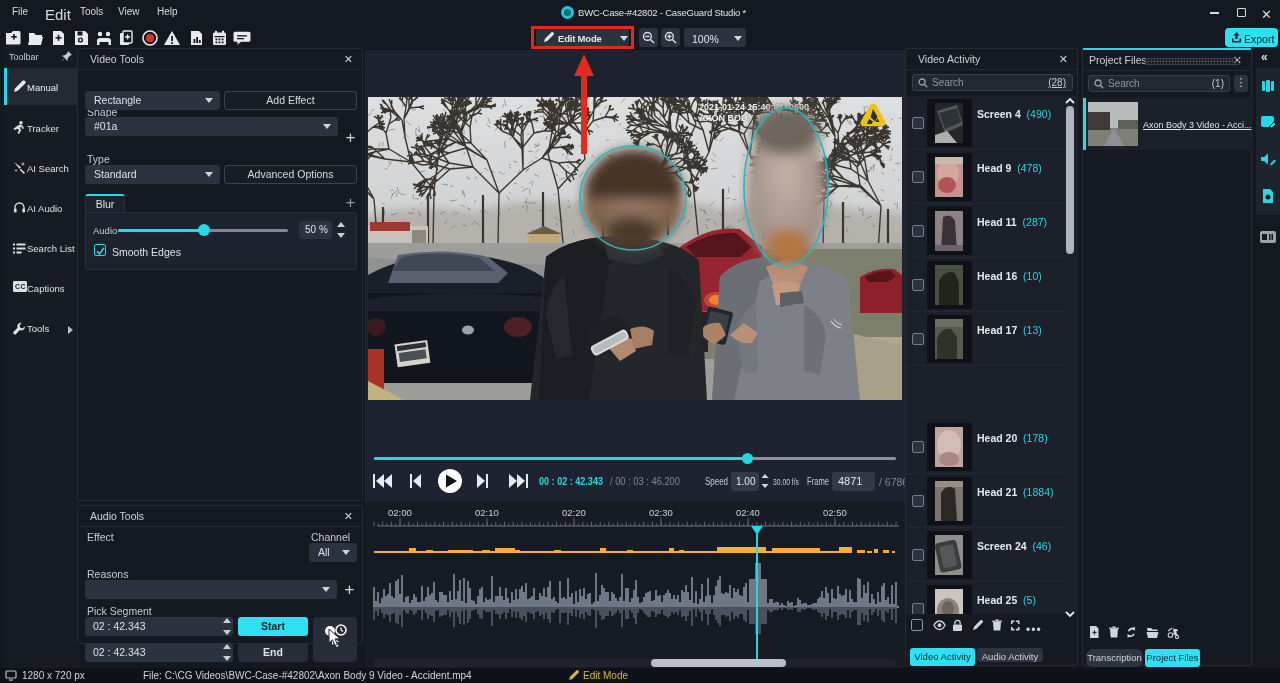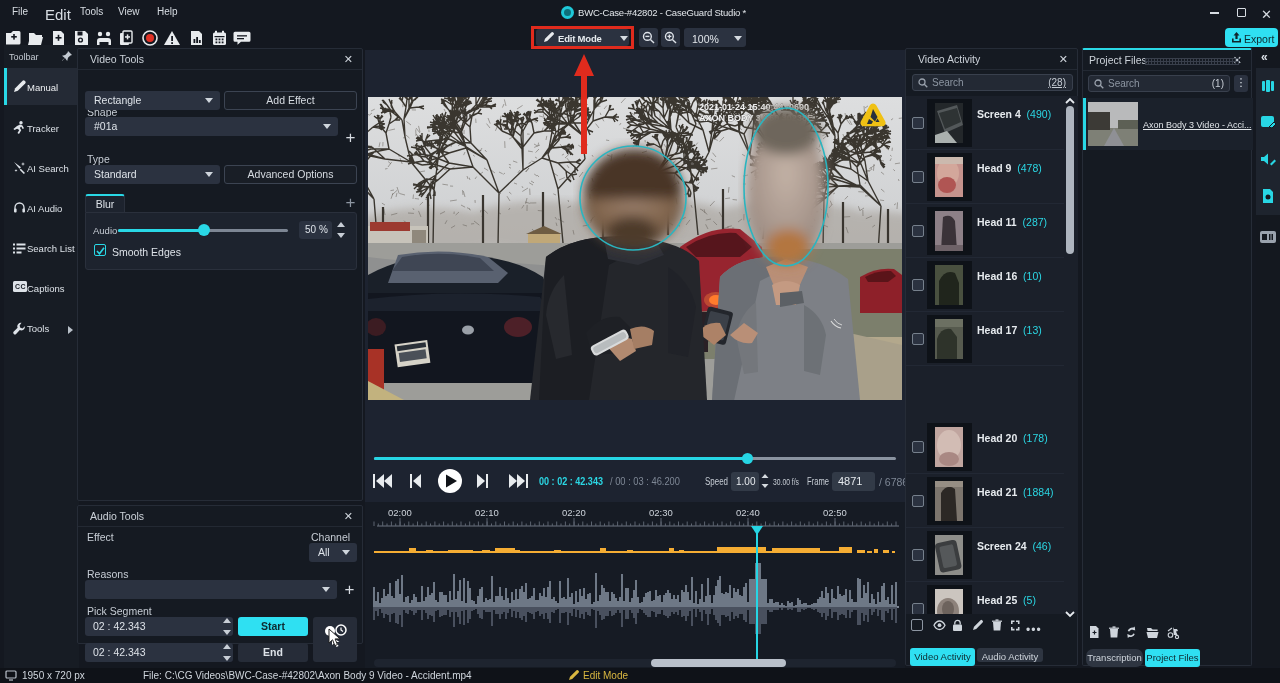--- a/index.html
+++ b/index.html
@@ -885,20 +885,20 @@
         <rect x="9" y="3" width="1.5" height="6" fill="#14181f"></rect>
         <rect x="11.5" y="3" width="1.5" height="6" fill="#14181f"></rect>
       </svg>
 </div>
 
 <div class="abs" style="left:0;top:668px;width:1280px;height:15px;background:#0f1218;">
   <svg class="abs" style="left:5px;top:2px" width="12" height="11" viewBox="0 0 12 11" fill="none" stroke="#b9c0ca" stroke-width="1.2">
         <rect x="1" y="1" width="10" height="7" rx="1"></rect>
         <path d="M4 10h4"></path>
       </svg>
-  <div class="abs" style="left:22px;top:2px;color:#cfd5dc;font-size:10px;">1950 x 720 px</div>
+  <div class="abs" style="left:22px;top:2px;color:#cfd5dc;font-size:10px;">1280 x 720 px</div>
   <div class="abs" style="left:143px;top:2px;color:#cfd5dc;font-size:10px;">File: C:\CG Videos\BWC-Case-#42802\Axon Body 9 Video - Accident.mp4</div>
   <svg class="abs" style="left:568px;top:2px" width="11" height="11" viewBox="0 0 11 11">
         <path d="M1 10l1-3.2L8.3 0.5a1.3 1.3 0 0 1 1.9 0l0.3 0.3a1.3 1.3 0 0 1 0 1.9L4.2 9z" fill="#d8b640"></path>
       </svg>
   <div class="abs" style="left:583px;top:2px;color:#d8b640;font-size:10px;">Edit Mode</div>
 </div>
 
 </div>
 </body></html>

